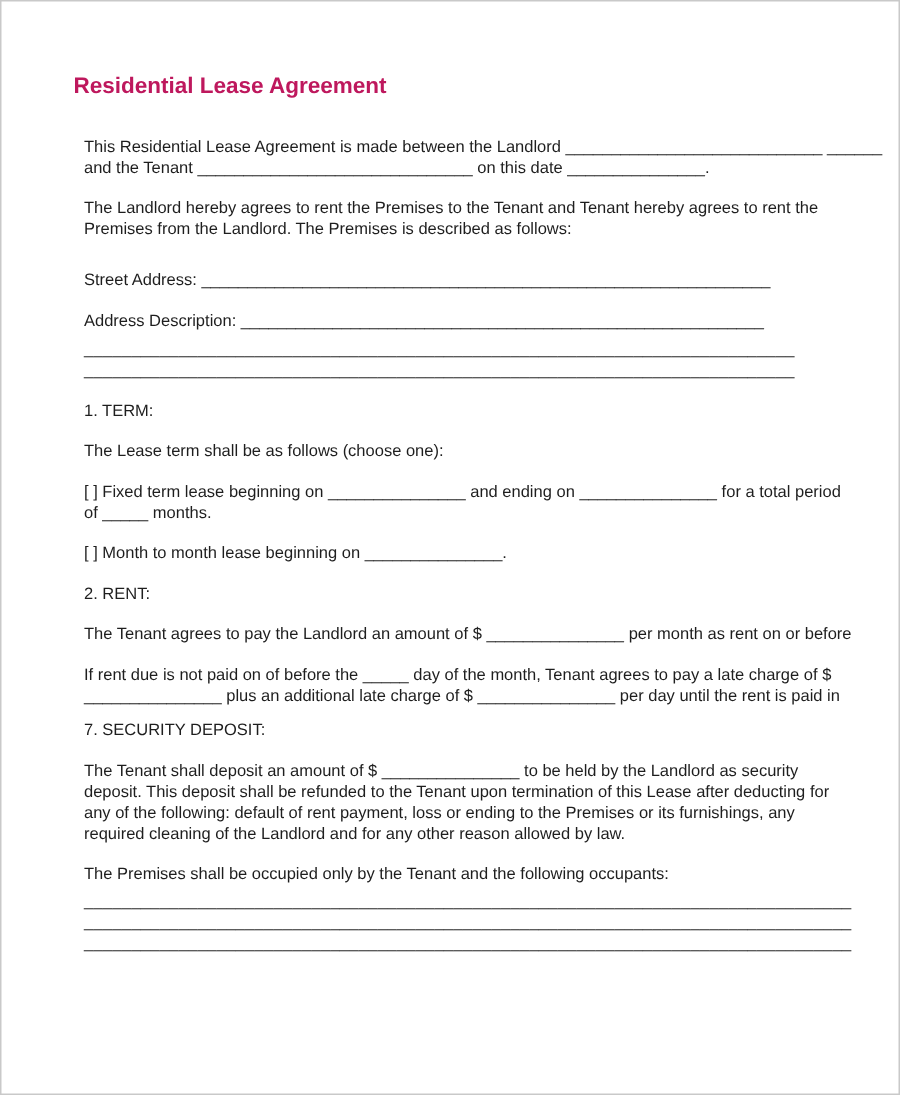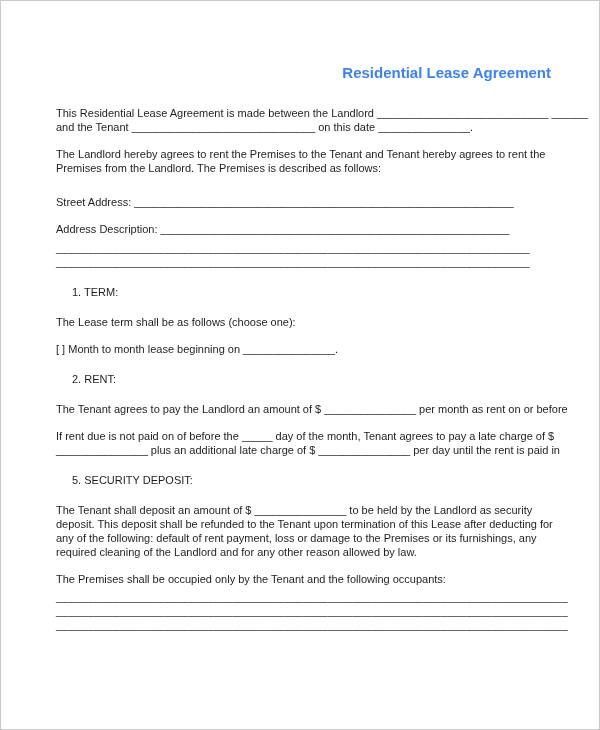--- a/index.html
+++ b/index.html
@@ -17,35 +17,35 @@
     font-size: 11px;
     line-height: 14px;
     color: #1e1e1e;
     padding: 46px 48px 0 55px;
     overflow: hidden;
   }
   .doc-title {
     font-size: 15px;
     line-height: 18px;
     font-weight: bold;
-    text-align: right;
-    color: #3b82f6;
-    margin: 17px 0 0 -7px; 
+    text-align: left;
+    color: #be185d;
+    margin: 2px 0 0 -7px; 
   }
   .ln {
     white-space: pre;
     margin: 0;
   }
   .gap      { margin-top: 13px; }
   .gap-title{ margin-top: 24px; }
   .gap-lg   { margin-top: 20px; }
   .gap-sm   { margin-top: 9px;  }
   .gap-xs   { margin-top: 5px;  }
   .gap-xxs  { margin-top: 4px;  }
-  .heading  { white-space: pre; margin: 16px; }
+  .heading  { white-space: pre; margin: 0; }
   .blank-line { letter-spacing: 0.2px; color: #2a2a2a; }
 </style>
 </head>
 <body>
 
 <div class="page">
 
   <h1 class="doc-title">Residential Lease Agreement</h1>
 
   <div class="gap-title">
@@ -70,41 +70,45 @@
     <p class="ln blank-line">___________________________________________________________________________</p>
   </div>
 
   <div class="gap">
     <p class="heading">1. TERM:</p>
   </div>
   <div class="gap">
     <p class="ln">The Lease term shall be as follows (choose one):</p>
   </div>
   <div class="gap">
+    <p class="ln">[ ] Fixed term lease beginning on _______________ and ending on _______________ for a total period</p>
+    <p class="ln">of _____ months.</p>
+  </div>
+  <div class="gap">
     <p class="ln">[ ] Month to month lease beginning on _______________.</p>
   </div>
 
   <div class="gap">
     <p class="heading">2. RENT:</p>
   </div>
   <div class="gap">
     <p class="ln">The Tenant agrees to pay the Landlord an amount of $ _______________ per month as rent on or before</p>
   </div>
   <div class="gap">
     <p class="ln">If rent due is not paid on of before the _____ day of the month, Tenant agrees to pay a late charge of $</p>
     <p class="ln">_______________ plus an additional late charge of $ _______________ per day until the rent is paid in</p>
   </div>
 
   <div class="gap-sm">
-    <p class="heading">5. SECURITY DEPOSIT:</p>
+    <p class="heading">7. SECURITY DEPOSIT:</p>
   </div>
   <div class="gap">
     <p class="ln">The Tenant shall deposit an amount of $ _______________ to be held by the Landlord as security</p>
     <p class="ln">deposit. This deposit shall be refunded to the Tenant upon termination of this Lease after deducting for</p>
-    <p class="ln">any of the following: default of rent payment, loss or damage to the Premises or its furnishings, any</p>
+    <p class="ln">any of the following: default of rent payment, loss or ending to the Premises or its furnishings, any</p>
     <p class="ln">required cleaning of the Landlord and for any other reason allowed by law.</p>
   </div>
 
   <div class="gap">
     <p class="ln">The Premises shall be occupied only by the Tenant and the following occupants:</p>
   </div>
   <div class="gap-xxs">
     <p class="ln blank-line">_________________________________________________________________________________</p>
     <p class="ln blank-line">_________________________________________________________________________________</p>
     <p class="ln blank-line">_________________________________________________________________________________</p>

